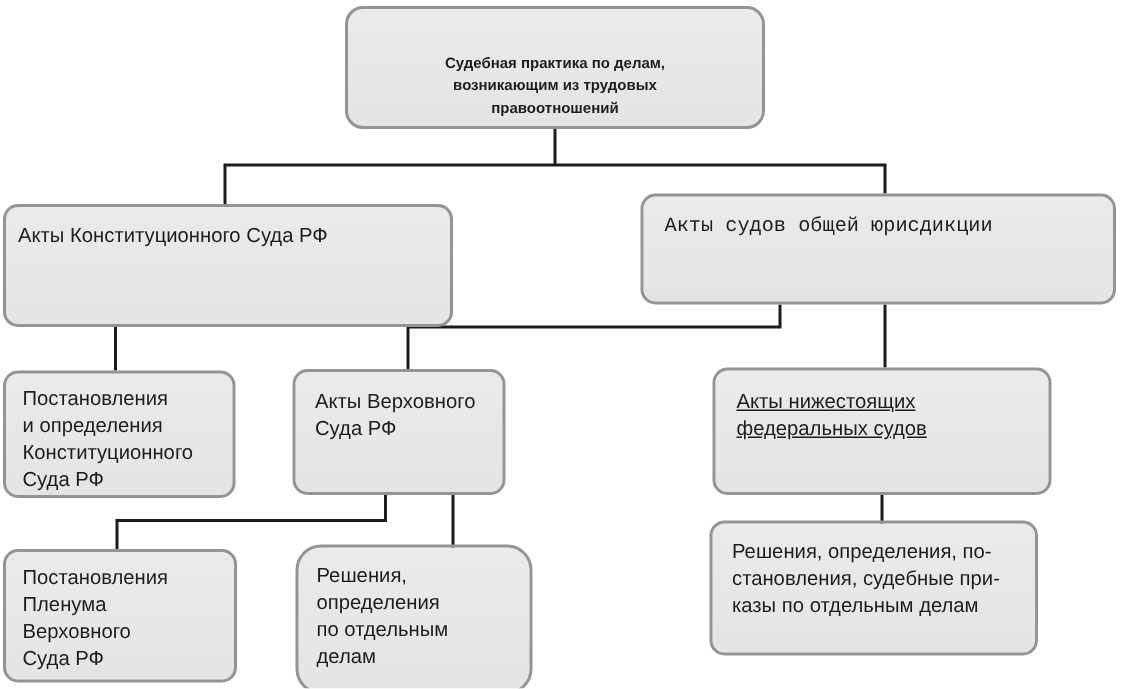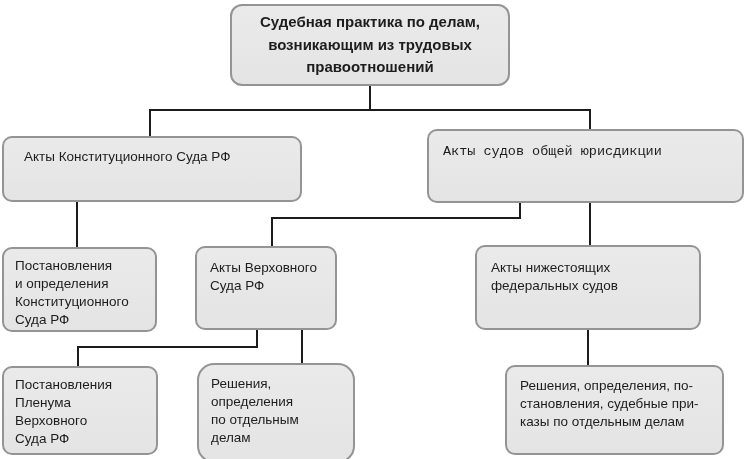--- a/index.html
+++ b/index.html
@@ -33,36 +33,36 @@
     line-height: 1.34;
   }
   .node-label {
     white-space: pre-line;
     display: block;
   }
   .node-root {
     left: 230px; top: 4px; width: 280px; height: 82px;
     border-radius: 12px;
     display: flex;
-    align-items: center;
+    align-items: flex-end;
     justify-content: center;
     text-align: center;
     font-weight: bold;
-    font-size: 15px;
+    font-size: 10px;
     line-height: 1.5;
     padding: 4px 10px;
   }
-  .node-l2-left   { left: 2px;   top: 136px; width: 300px; height: 66px; padding: 10px 20px; }
+  .node-l2-left   { left: 2px;   top: 136px; width: 300px; height: 82px; padding: 10px 8px; }
   .node-l2-right  { left: 427px; top: 129px; width: 317px; height: 74px; padding: 12px 14px; font-family: Liberation Mono, monospace; }
   .node-l3-left   { left: 2px;   top: 247px; width: 155px; height: 85px; padding: 8px 11px;  }
   .node-l3-mid    { left: 195px; top: 246px; width: 142px; height: 84px; padding: 11px 13px; }
-  .node-l3-right  { left: 475px; top: 245px; width: 226px; height: 85px; padding: 12px 14px; }
+  .node-l3-right  { left: 475px; top: 245px; width: 226px; height: 85px; padding: 12px 14px; text-decoration: underline; }
   .node-l4-left   { left: 2px;   top: 366px; width: 156px; height: 89px; padding: 8px 11px;  }
   .node-l4-mid    { left: 197px; top: 363px; width: 158px; height: 100px; padding: 10px 12px; border-radius: 17px; }
-  .node-l4-right  { left: 473px; top: 365px; width: 219px; height: 90px; padding: 10px 13px; margin-left: 32px; }
+  .node-l4-right  { left: 473px; top: 347px; width: 219px; height: 90px; padding: 10px 13px; }
 </style>
 </head>
 <body>
 
 <div class="canvas">
 
   <svg class="connectors" width="750" height="459" viewBox="0 0 750 459" fill="none" stroke="#1c1c1c" stroke-width="2">
     <path d="M370 86 L370 110"></path>
     <path d="M150 137 L150 110 L590 110 L590 129"></path>
     <path d="M77 202 L77 247"></path>

